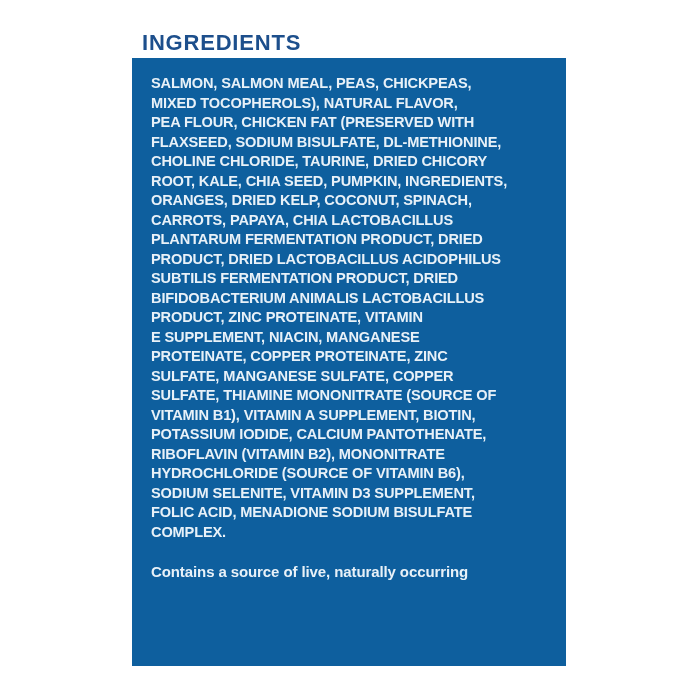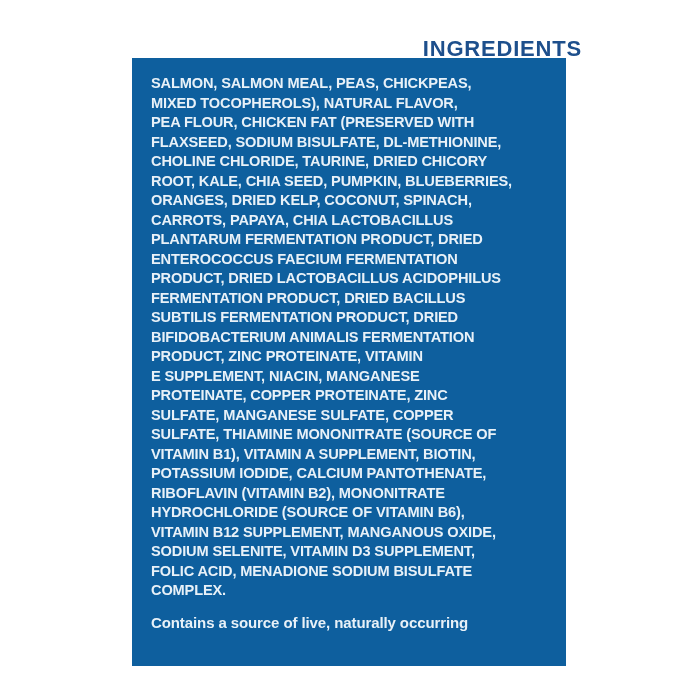--- a/index.html
+++ b/index.html
@@ -12,22 +12,22 @@
     position: relative;
     background: var(--page-bg, #ffffff);
     font-family: "Liberation Sans", sans-serif;
     overflow: hidden;
   }
   .title {
     position: absolute;
     left: 132px;
     top: 20px;
     width: 434px;
-    margin: 16px;
-    text-align: right;
+    margin: 10px;
+    text-align: left;
     font-size: 22px;
     line-height: 25px;
     font-weight: 800;
     letter-spacing: 0.8px;
     color: var(--title-color, #1d4f8c);
   }
   .panel {
     position: absolute;
     left: 132px;
     top: 58px;
@@ -40,21 +40,21 @@
     overflow: hidden;
   }
   .ingredients-list .line {
     font-size: 14.6px;
     font-weight: 700;
     line-height: 19.5px;
     letter-spacing: -0.15px;
     white-space: nowrap;
   }
   .note {
-    margin-top: 11px;
+    margin-top: 19px;
   }
   .note .line {
     font-size: 15px;
     font-weight: 700;
     line-height: 21.5px;
     letter-spacing: -0.1px;
     white-space: nowrap;
   }
 </style>
 </head>
@@ -63,39 +63,36 @@
 <div class="page">
   <h1 class="title">INGREDIENTS</h1>
 
   <div class="panel">
     <div class="ingredients-list">
         <div class="line">SALMON, SALMON MEAL, PEAS, CHICKPEAS,</div>
         <div class="line">MIXED TOCOPHEROLS), NATURAL FLAVOR,</div>
         <div class="line">PEA FLOUR, CHICKEN FAT (PRESERVED WITH</div>
         <div class="line">FLAXSEED, SODIUM BISULFATE, DL-METHIONINE,</div>
         <div class="line">CHOLINE CHLORIDE, TAURINE, DRIED CHICORY</div>
-        <div class="line">ROOT, KALE, CHIA SEED, PUMPKIN, BLUEBERRIES,</div>
+        <div class="line">ROOT, KALE, CHIA SEED, PUMPKIN, INGREDIENTS,</div>
         <div class="line">ORANGES, DRIED KELP, COCONUT, SPINACH,</div>
         <div class="line">CARROTS, PAPAYA, CHIA LACTOBACILLUS</div>
         <div class="line">PLANTARUM FERMENTATION PRODUCT, DRIED</div>
-        <div class="line">ENTEROCOCCUS FAECIUM FERMENTATION</div>
         <div class="line">PRODUCT, DRIED LACTOBACILLUS ACIDOPHILUS</div>
-        <div class="line">FERMENTATION PRODUCT, DRIED BACILLUS</div>
         <div class="line">SUBTILIS FERMENTATION PRODUCT, DRIED</div>
-        <div class="line">BIFIDOBACTERIUM ANIMALIS FERMENTATION</div>
+        <div class="line">BIFIDOBACTERIUM ANIMALIS LACTOBACILLUS</div>
         <div class="line">PRODUCT, ZINC PROTEINATE, VITAMIN</div>
         <div class="line">E SUPPLEMENT, NIACIN, MANGANESE</div>
         <div class="line">PROTEINATE, COPPER PROTEINATE, ZINC</div>
         <div class="line">SULFATE, MANGANESE SULFATE, COPPER</div>
         <div class="line">SULFATE, THIAMINE MONONITRATE (SOURCE OF</div>
         <div class="line">VITAMIN B1), VITAMIN A SUPPLEMENT, BIOTIN,</div>
         <div class="line">POTASSIUM IODIDE, CALCIUM PANTOTHENATE,</div>
         <div class="line">RIBOFLAVIN (VITAMIN B2), MONONITRATE</div>
         <div class="line">HYDROCHLORIDE (SOURCE OF VITAMIN B6),</div>
-        <div class="line">VITAMIN B12 SUPPLEMENT, MANGANOUS OXIDE,</div>
         <div class="line">SODIUM SELENITE, VITAMIN D3 SUPPLEMENT,</div>
         <div class="line">FOLIC ACID, MENADIONE SODIUM BISULFATE</div>
         <div class="line">COMPLEX.</div>
       </div>
 
     <div class="note">
         <div class="line">Contains a source of live, naturally occurring</div>
       </div>
   </div>
 </div>

